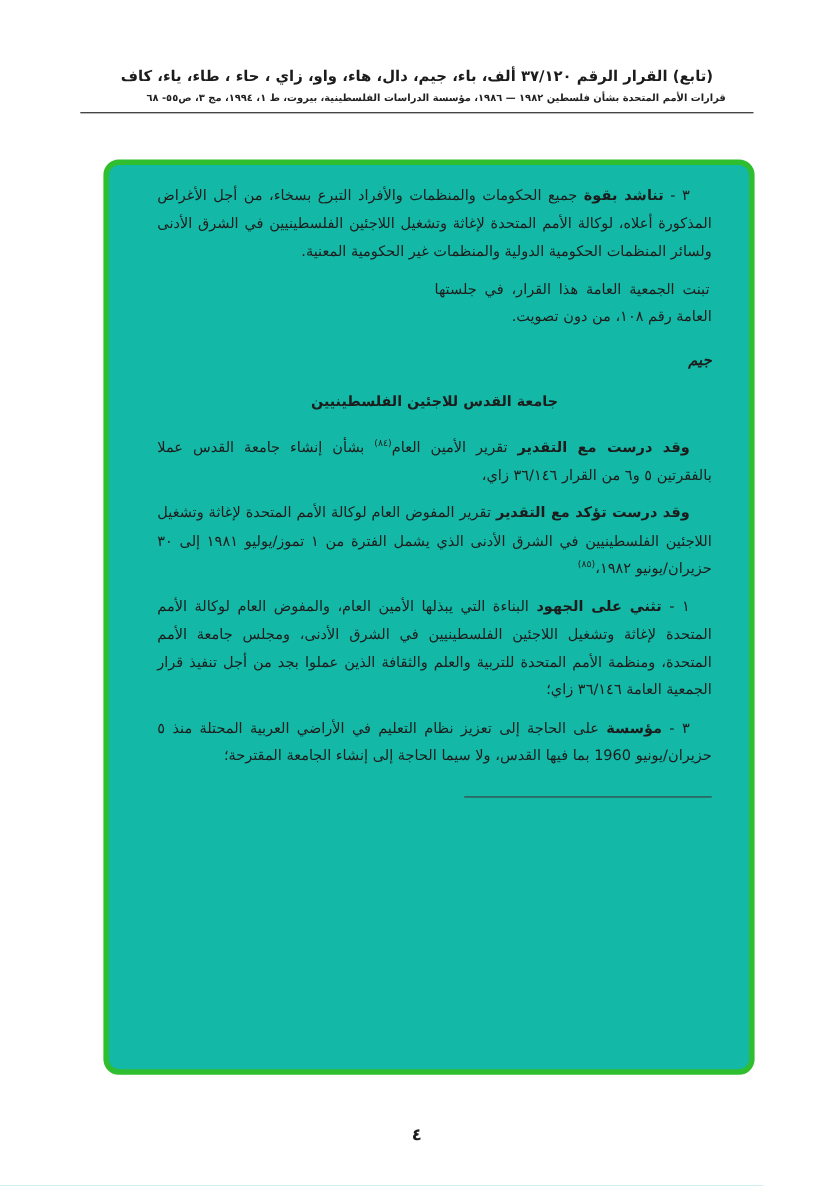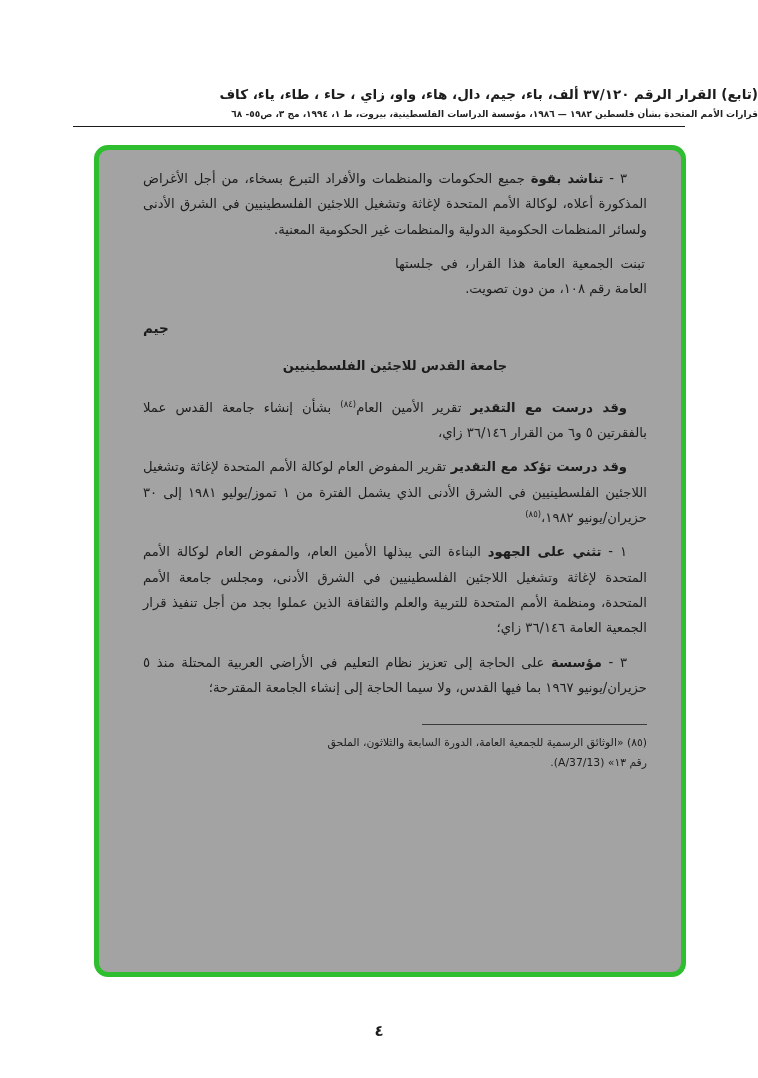--- a/index.html
+++ b/index.html
@@ -10,23 +10,24 @@
     background: #ffffff;
     font-family: "DejaVu Sans", sans-serif;
     color: #1c1c1c;
     position: relative;
     overflow: hidden;
   }
 
   
   .doc-header {
     position: absolute;
-    top: 86px;
+    top: 62px;
     left: 0;
     right: 0;
+    text-align: center;
     direction: rtl;
   }
   .doc-title {
     font-size: 13.5px;
     font-weight: bold;
     letter-spacing: 0.2px;
   }
   .doc-source {
     font-size: 9px;
     font-weight: bold;
@@ -43,41 +44,42 @@
 
   
   .green-box {
     position: absolute;
     top: 145px;
     left: 94px;
     width: 592px;
     height: 832px;
     border: 5px solid #2fbe2f;
     border-radius: 14px;
-    background: #a3a3a3;
+    background: #14b8a6;
   }
   .content {
     direction: rtl;
     padding: 16px 34px 0 44px;
     font-size: 13.2px;
     line-height: 1.92;
     text-align: justify;
   }
   .para { margin: 0 0 9px 0; text-indent: 20px; }
   .adoption {
     width: 252px;
     text-indent: 2px;
     margin: 2px 0 14px 0;
   }
   .section-letter {
-    text-align: left;
+    text-align: right;
     font-weight: bold;
     font-size: 13.5px;
     margin: 14px 0 12px 0;
     text-indent: 0;
+    font-style: italic;
   }
   .section-title {
     text-align: center;
     font-weight: bold;
     font-size: 13px;
     margin: 0 0 16px 0;
     text-indent: 0;
   }
   sup.fnref { font-size: 8.5px; vertical-align: super; line-height: 0; }
 
@@ -132,25 +134,24 @@
 
 
 
       <p class="para"><b>وقد درست مع التقدير</b><span> تقرير الأمين العام</span><sup class="fnref">(٨٤)</sup><span> بشأن إنشاء جامعة القدس عملا بالفقرتين ٥ و٦ من القرار ٣٦/١٤٦ زاي،</span></p>
 
       <p class="para"><b>وقد درست تؤكد مع التقدير</b><span> تقرير المفوض العام لوكالة الأمم المتحدة لإغاثة وتشغيل اللاجئين الفلسطينيين في الشرق الأدنى الذي يشمل الفترة من ١ تموز/يوليو ١٩٨١ إلى ٣٠ حزيران/يونيو ١٩٨٢،</span><sup class="fnref">(٨٥)</sup></p>
 
       <p class="para"><span>١ - </span><b>تثني على الجهود</b><span> البناءة التي يبذلها الأمين العام، والمفوض العام لوكالة الأمم المتحدة لإغاثة وتشغيل اللاجئين الفلسطينيين في الشرق الأدنى، ومجلس جامعة الأمم المتحدة، ومنظمة الأمم المتحدة للتربية والعلم والثقافة الذين عملوا بجد من أجل تنفيذ قرار الجمعية العامة ٣٦/١٤٦ زاي؛</span></p>
 
 
-      <p class="para"><span>٣ - </span><b>مؤسسة</b><span> على الحاجة إلى تعزيز نظام التعليم في الأراضي العربية المحتلة منذ ٥ حزيران/يونيو ١٩٦٧ بما فيها القدس، ولا سيما الحاجة إلى إنشاء الجامعة المقترحة؛</span></p>
+      <p class="para"><span>٣ - </span><b>مؤسسة</b><span> على الحاجة إلى تعزيز نظام التعليم في الأراضي العربية المحتلة منذ ٥ حزيران/يونيو 1960 بما فيها القدس، ولا سيما الحاجة إلى إنشاء الجامعة المقترحة؛</span></p>
 
       <div class="footnotes">
         <div class="fn-sep"></div>
-        <p class="footnote"><span>(٨٥)</span><span> «الوثائق الرسمية للجمعية العامة، الدورة السابعة والثلاثون، الملحق رقم ١٣» (A/37/13).</span></p>
       </div>
 
     </div>
   </div>
 
   <div class="page-number">٤</div>
 
 </div>
 
 </body></html>

